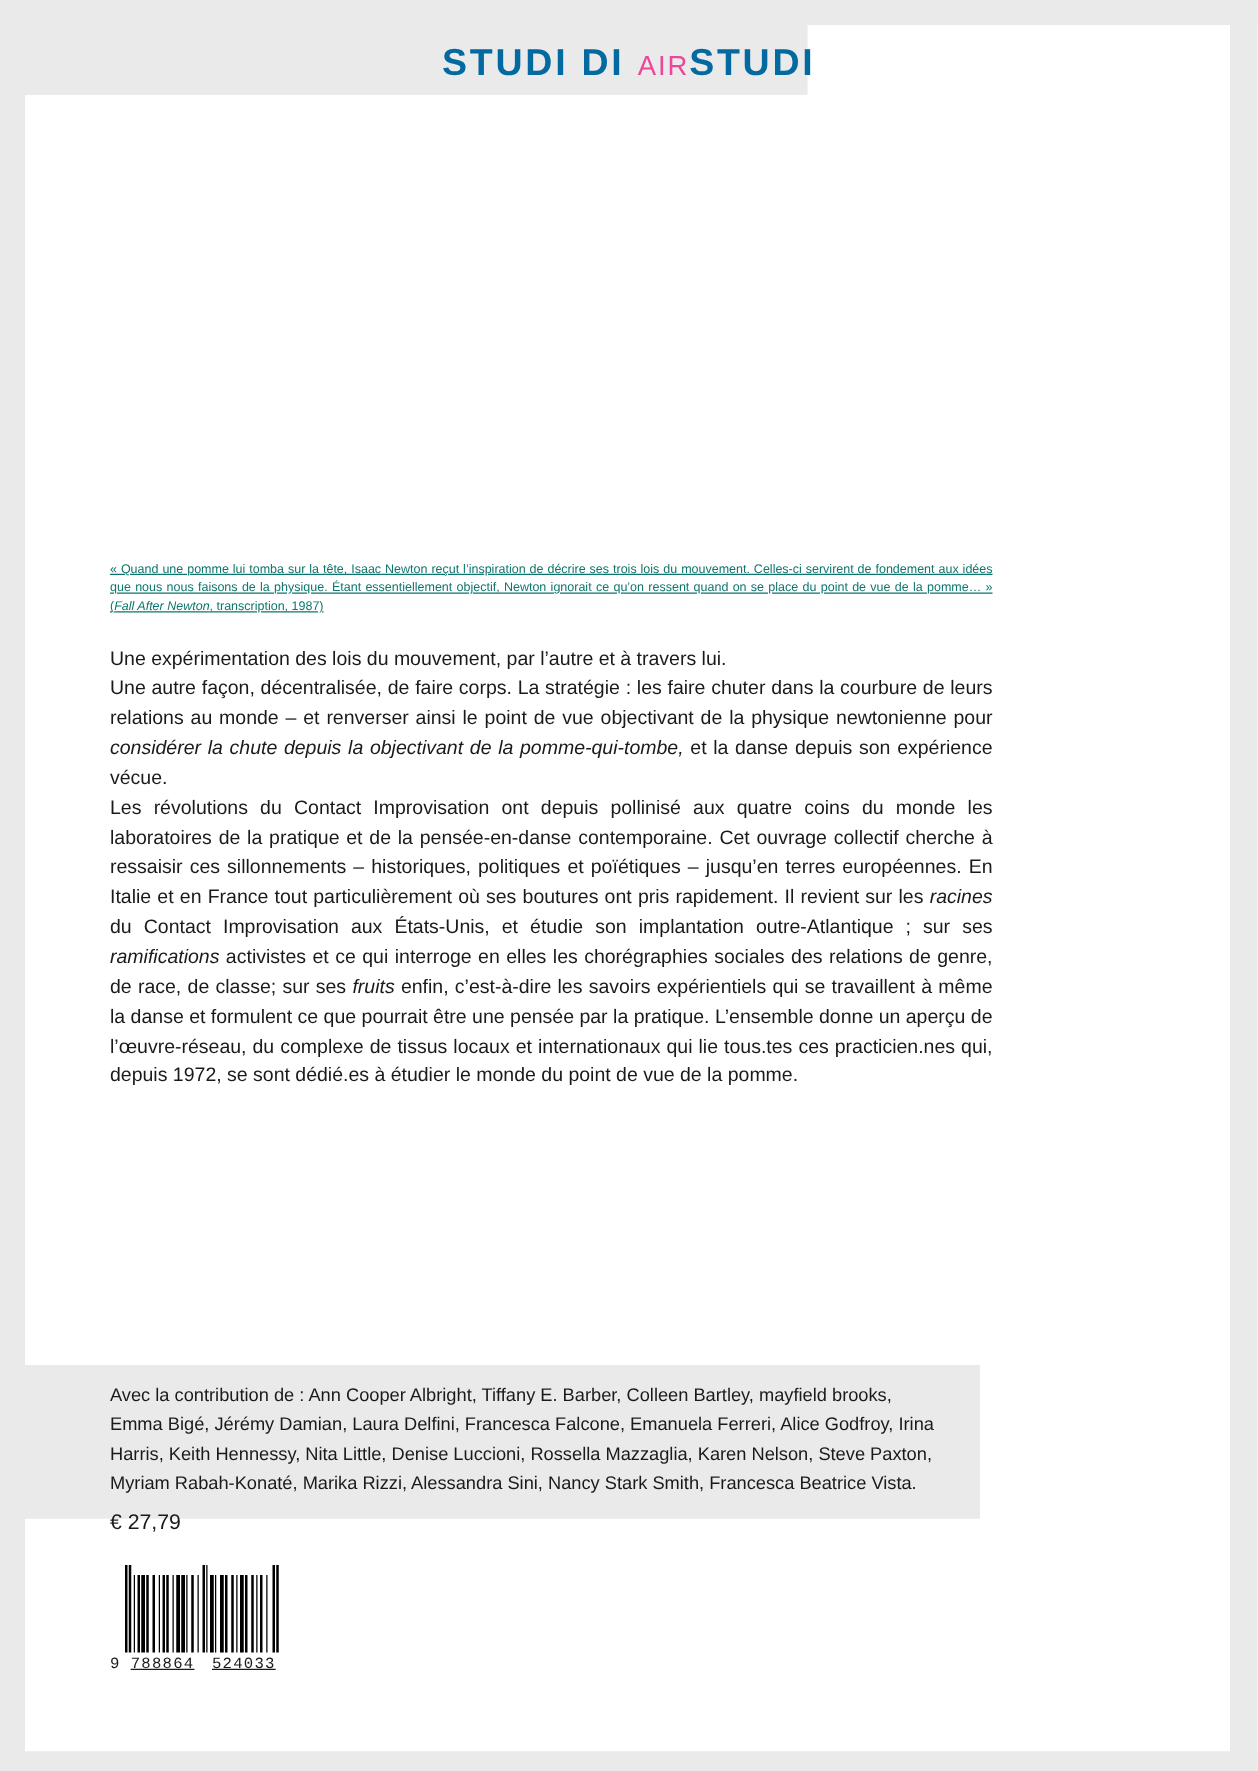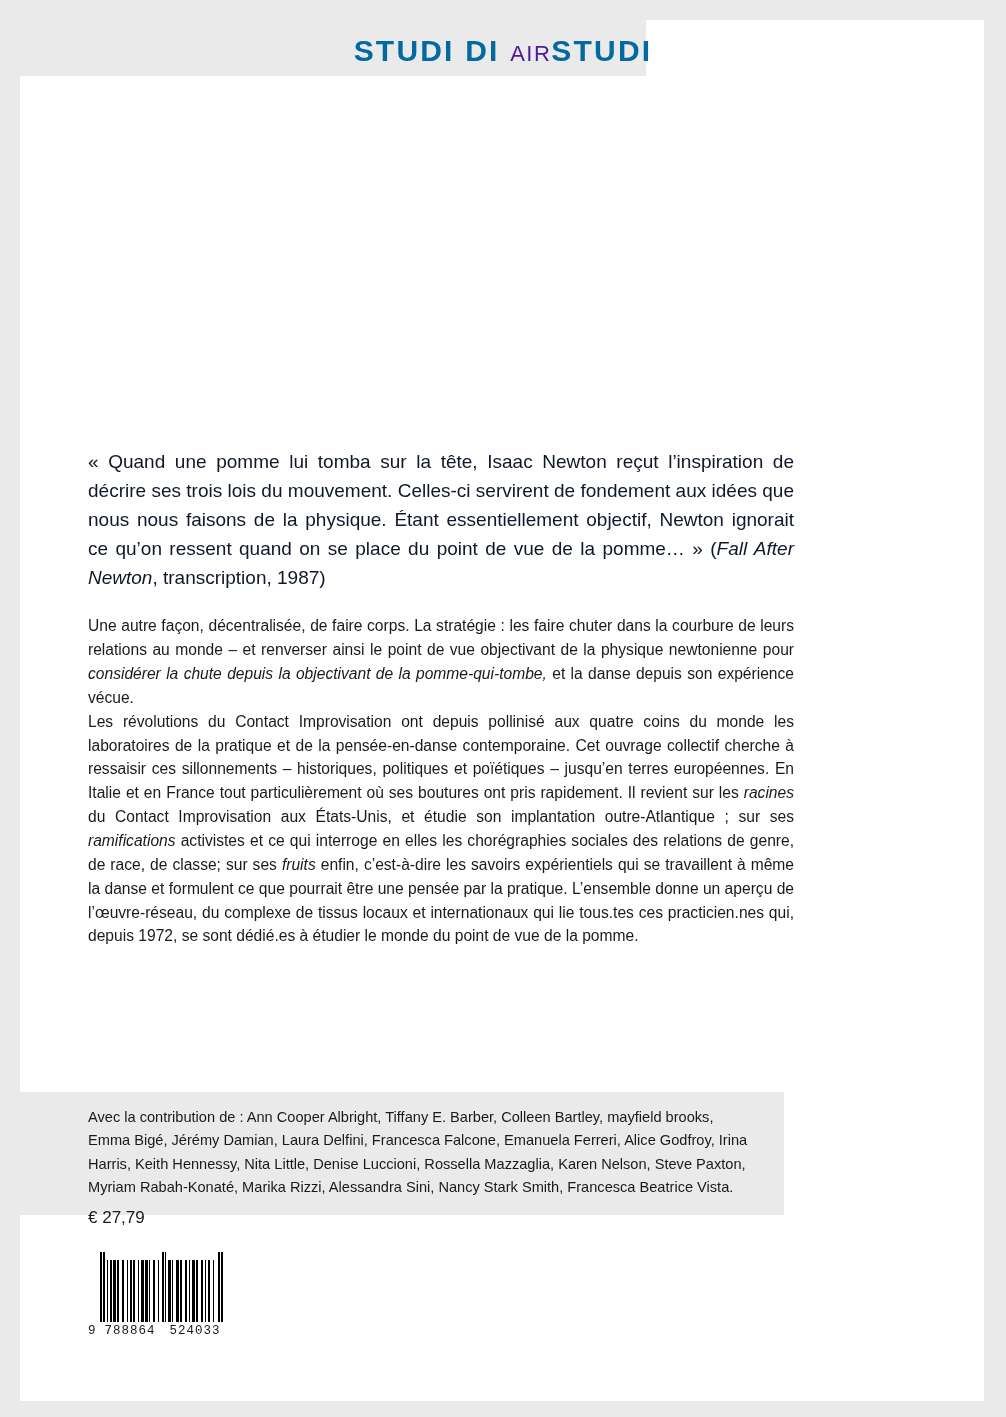--- a/index.html
+++ b/index.html
@@ -67,43 +67,44 @@
     width: 1006px;
     text-align: center;
     font-size: 30px;
     letter-spacing: 2.2px;
     color: #2b2b2b;
     font-weight: 400;
     font-family: "Liberation Sans", sans-serif;
   }
   .series-title .small {
     font-size: 22px;
-    color: #4c1d95;
+    color: #ec4899;
     letter-spacing: 1.5px;
     margin-top: 32px;
   }
   .series-title .plain {
     color: #0369a1;
     font-weight: bold;
   }
 
   
   .content {
     position: absolute;
     left: 88px;
     top: 448px;
     width: 706px;
   }
 
   .quote {
-    color: #0f172a;
-    font-size: 19px;
+    color: #0f766e;
+    font-size: 10px;
     line-height: 1.52;
     text-align: justify;
     margin: 0 0 22px 0;
+    text-decoration: underline;
   }
   .quote em {
     font-style: italic;
   }
 
   .body-text {
     font-size: 15.6px;
     line-height: 1.53;
     text-align: justify;
     color: #1a1a1a;
@@ -170,20 +171,21 @@
     font-family: "Liberation Mono", monospace;
     font-size: 12.5px;
     letter-spacing: 1px;
     margin-top: 2px;
   }
   .barcode-digits .lead {
     margin-right: 8px;
   }
   .barcode-digits .grp {
     margin-right: 14px;
+    text-decoration: underline;
   }
 </style>
 </head>
 <body>
 
 <div class="page">
 
   <div class="edge-top"></div>
   <div class="edge-left"></div>
   <div class="edge-right"></div>
@@ -195,20 +197,21 @@
     <span class="plain">STUDI DI </span><span class="small">AIR</span><span class="plain">STUDI</span>
   </div>
 
   <div class="content">
 
     <p class="quote">
       <span>« Quand une pomme lui tomba sur la tête, Isaac Newton reçut l’inspiration de décrire ses trois lois du mouvement. Celles-ci servirent de fondement aux idées que nous nous faisons de la physique. Étant essentiellement objectif, Newton ignorait ce qu’on ressent quand on se place du point de vue de la pomme… » (</span><em>Fall After Newton</em><span>, transcription, 1987)</span>
     </p>
 
     <div class="body-text">
+      <p>Une expérimentation des lois du mouvement, par l’autre et à travers lui.</p>
       <p>
         <span>Une autre façon, décentralisée, de faire corps. La stratégie : les faire chuter dans la courbure de leurs relations au monde – et renverser ainsi le point de vue objectivant de la physique newtonienne pour </span><em>considérer la chute depuis la objectivant de la pomme-qui-tombe,</em><span> et la danse depuis son expérience vécue.</span>
       </p>
       <p>
         <span>Les révolutions du Contact Improvisation ont depuis pollinisé aux quatre coins du monde les laboratoires de la pratique et de la pensée-en-danse contemporaine. Cet ouvrage collectif cherche à ressaisir ces sillonnements – historiques, politiques et poïétiques – jusqu’en terres européennes. En Italie et en France tout particulièrement où ses boutures ont pris rapidement. Il revient sur les </span><em>racines</em><span> du Contact Improvisation aux États-Unis, et étudie son implantation outre-Atlantique ; sur ses </span><em>ramifications</em><span> activistes et ce qui interroge en elles les chorégraphies sociales des relations de genre, de race, de classe; sur ses </span><em>fruits</em><span> enfin, c’est-à-dire les savoirs expérientiels qui se travaillent à même la danse et formulent ce que pourrait être une pensée par la pratique. L’ensemble donne un aperçu de l’œuvre-réseau, du complexe de tissus locaux et internationaux qui lie tous.tes ces practicien.nes qui, depuis 1972, se sont dédié.es à étudier le monde du point de vue de la pomme.</span>
       </p>
     </div>
   </div>
 
   <div class="contrib-band">

